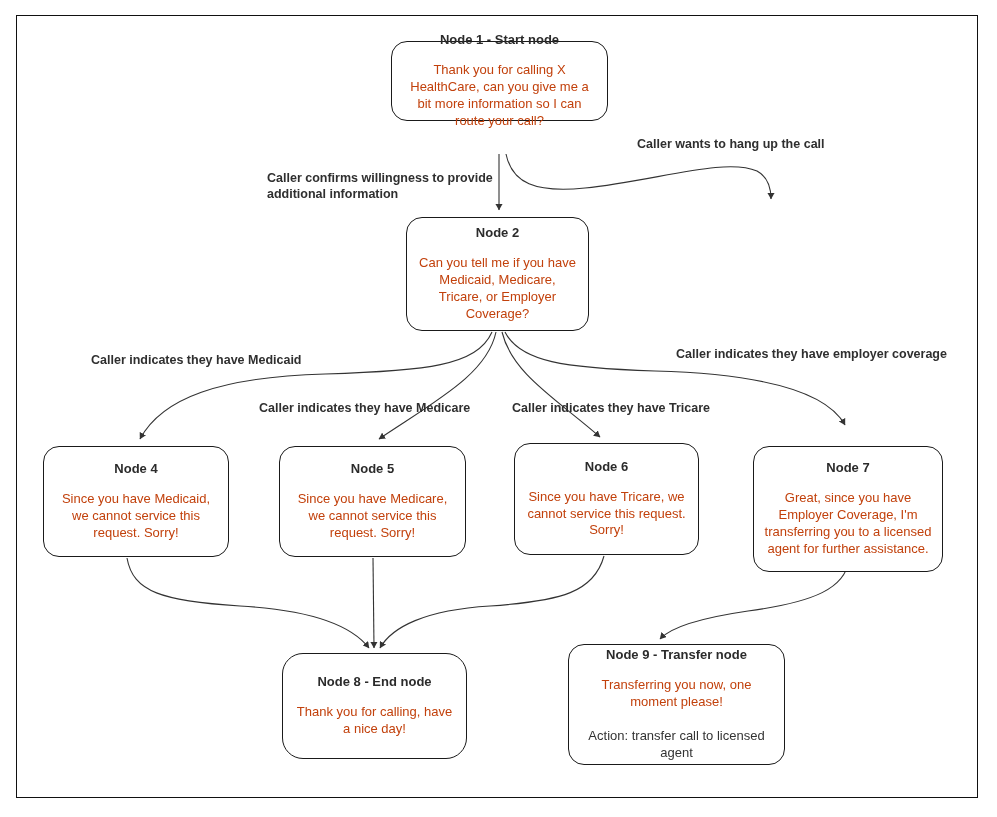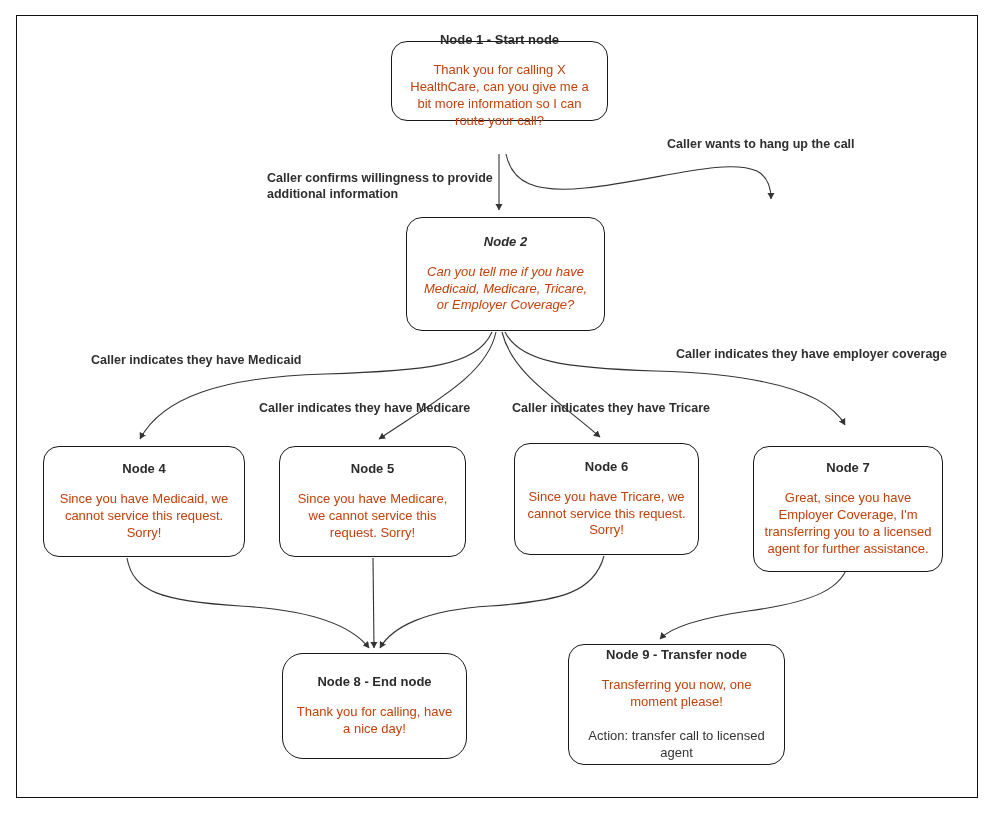--- a/index.html
+++ b/index.html
@@ -96,38 +96,38 @@
     <path class="edge" marker-end="url(#arrow)" d="M 496 332 C 487 374, 437 400, 379 439"></path>
     <path class="edge" marker-end="url(#arrow)" d="M 502 332 C 512 374, 558 400, 600 437"></path>
     <path class="edge" marker-end="url(#arrow)" d="M 505 332 C 520 362, 565 368, 655 371 C 765 374, 827 392, 845 425"></path>
     <path class="edge" marker-end="url(#arrow)" d="M 127 558 C 133 592, 162 601, 240 606 C 312 610, 352 626, 369 648"></path>
     <path class="edge" marker-end="url(#arrow)" d="M 373 558 L 374 648"></path>
     <path class="edge" marker-end="url(#arrow)" d="M 604 556 C 594 592, 562 601, 490 606 C 425 610, 392 627, 380 648"></path>
     <path class="edge" marker-end="url(#arrow)" d="M 849 560 C 845 588, 815 602, 748 611 C 700 618, 670 628, 660 639"></path>
   </svg>
 
   <div class="edge-label wrap" style="left:267px; top:171px;">Caller confirms willingness to provide additional information</div>
-  <div class="edge-label" style="left:667px; top:137px;">Caller wants to hang up the call</div>
+  <div class="edge-label" style="left:637px; top:137px;">Caller wants to hang up the call</div>
   <div class="edge-label" style="left:91px; top:353px;">Caller indicates they have Medicaid</div>
   <div class="edge-label" style="left:259px; top:401px;">Caller indicates they have Medicare</div>
   <div class="edge-label" style="left:512px; top:401px;">Caller indicates they have Tricare</div>
   <div class="edge-label" style="left:676px; top:347px;">Caller indicates they have employer coverage</div>
 
   <div class="node" style="left:391px; top:41px; width:217px; height:80px;">
     <div class="node-title">Node 1 - Start node</div>
     <div class="node-body">Thank you for calling X HealthCare, can you give me a bit more information so I can route your call?</div>
   </div>
 
-  <div class="node" style="left:406px; top:217px; width:199px; height:114px;font-style:italic;">
+  <div class="node" style="left:406px; top:217px; width:183px; height:114px;">
     <div class="node-title">Node 2</div>
     <div class="node-body">Can you tell me if you have Medicaid, Medicare, Tricare, or Employer Coverage?</div>
   </div>
 
 
-  <div class="node" style="left:43px; top:446px; width:202px; height:111px;">
+  <div class="node" style="left:43px; top:446px; width:186px; height:111px;">
     <div class="node-title">Node 4</div>
     <div class="node-body">Since you have Medicaid, we cannot service this request. Sorry!</div>
   </div>
 
   <div class="node" style="left:279px; top:446px; width:187px; height:111px;">
     <div class="node-title">Node 5</div>
     <div class="node-body">Since you have Medicare, we cannot service this request. Sorry!</div>
   </div>
 
   <div class="node" style="left:514px; top:443px; width:185px; height:112px;">

